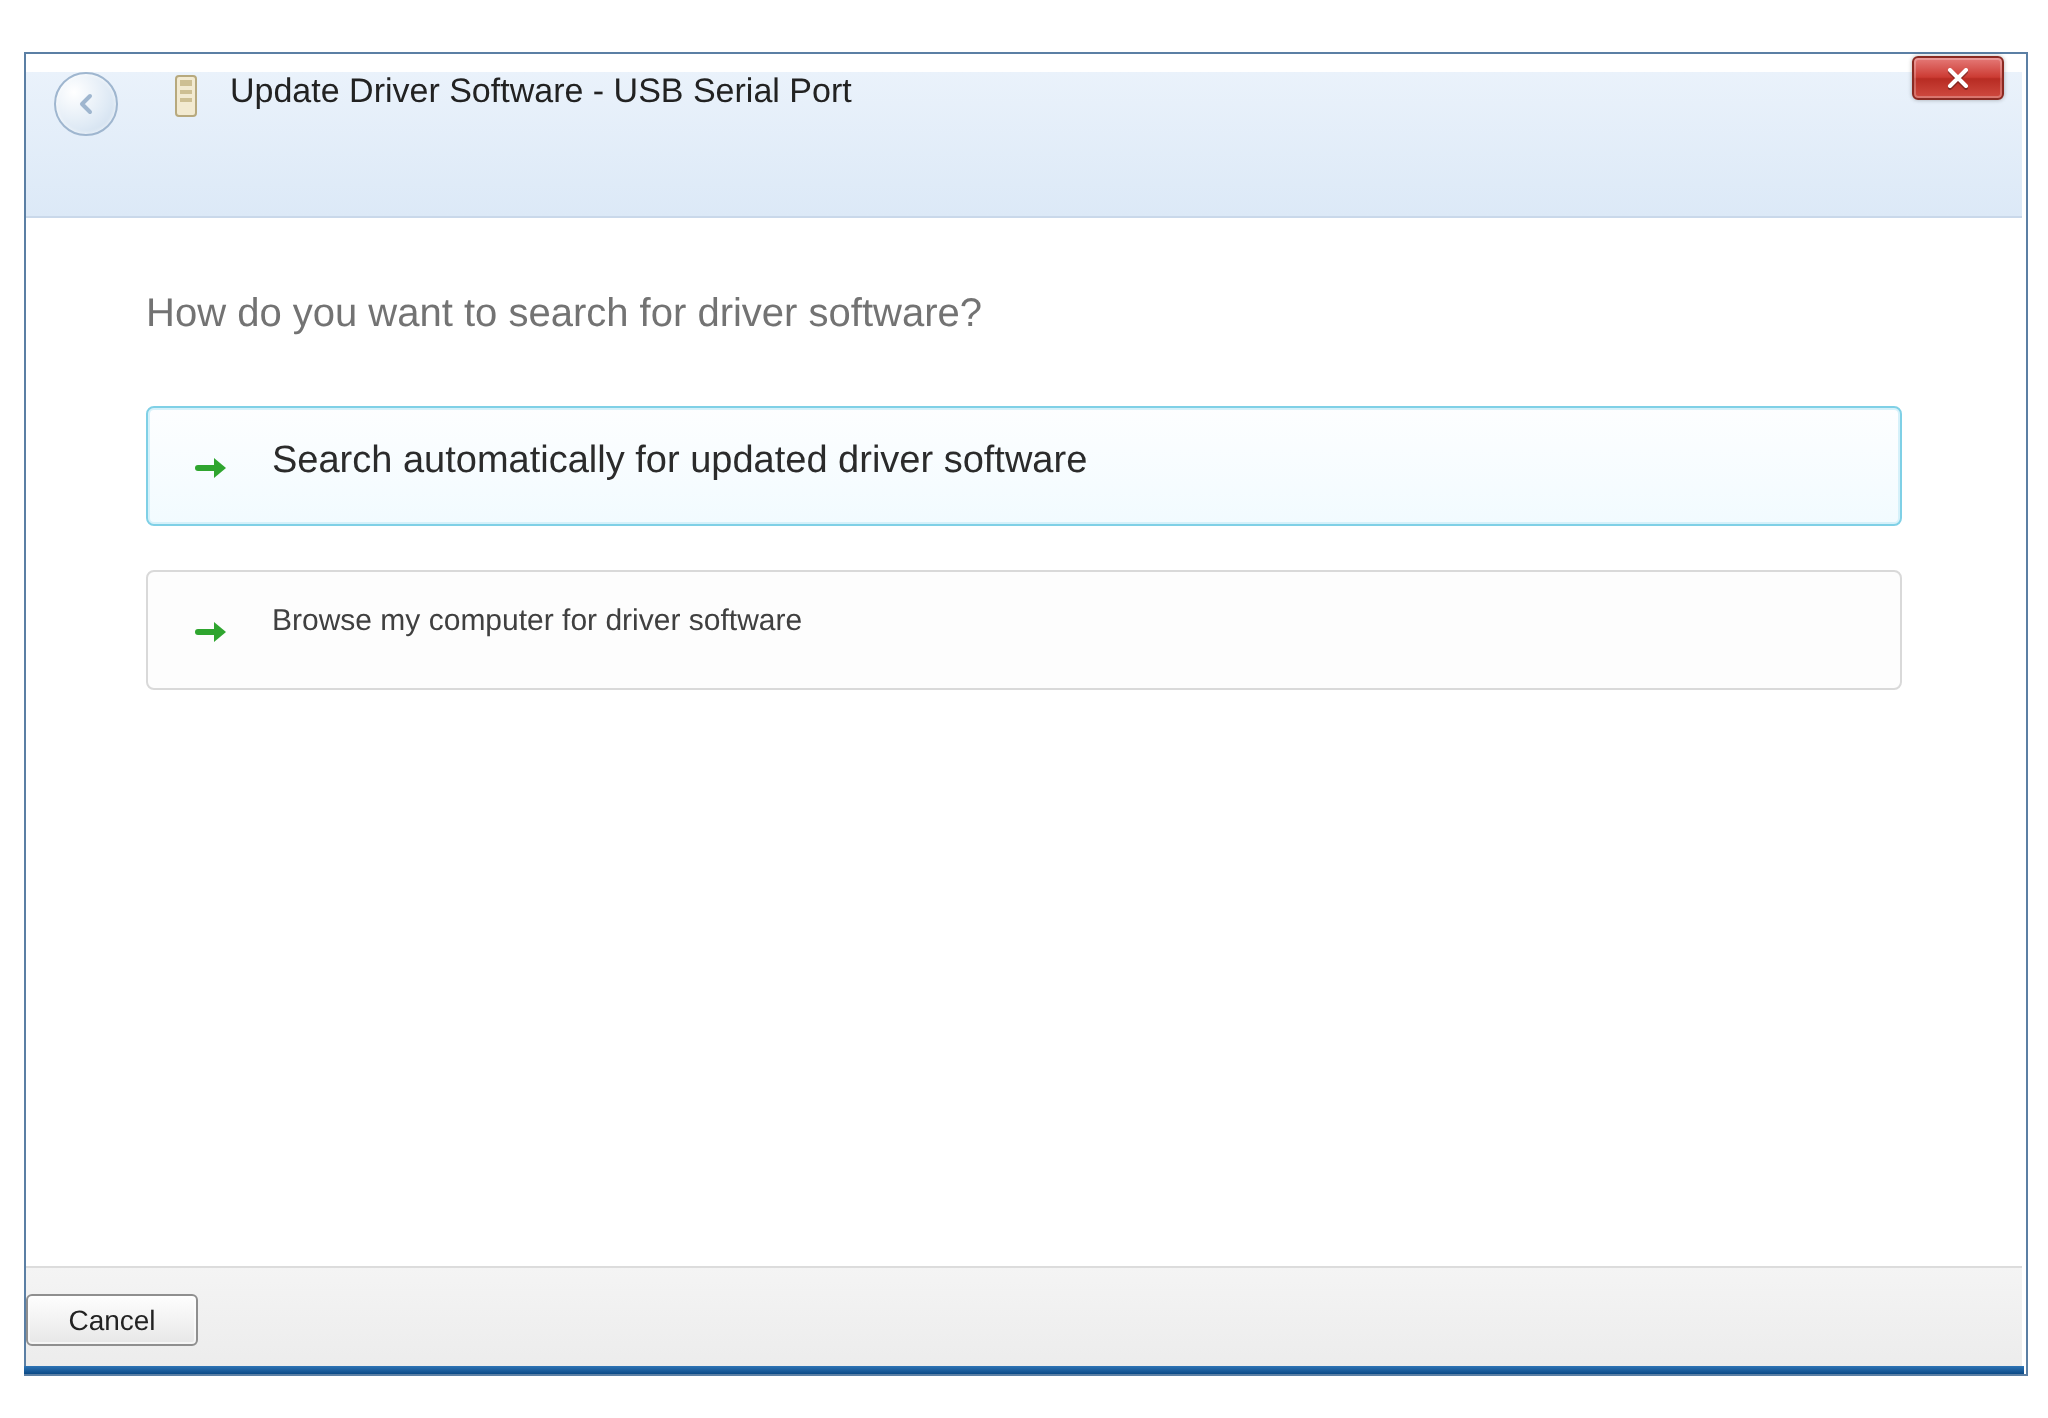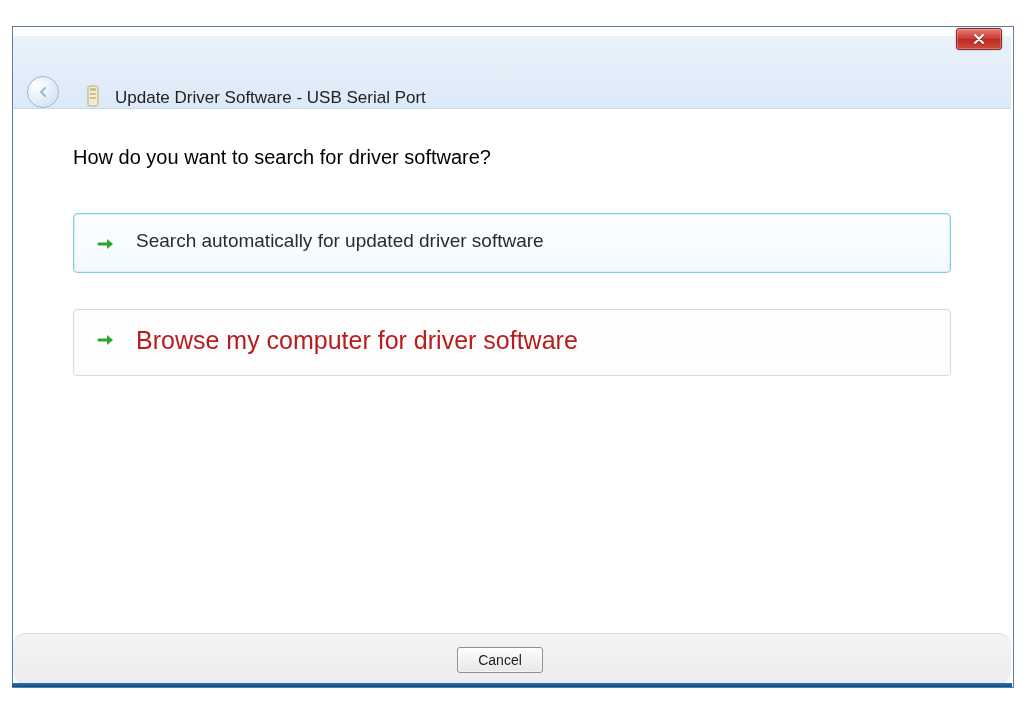--- a/index.html
+++ b/index.html
@@ -53,21 +53,21 @@
   .close-btn svg { filter: drop-shadow(0 1px 0 rgba(0,0,0,0.3)); }
   .header {
     position: absolute;
     left: 13px;
     top: 36px;
     width: 998px;
     height: 72px;
     background: linear-gradient(#eaf2fb, #dce9f7);
     border-bottom: 1px solid #c9d8ea;
     display: flex;
-    align-items: flex-end;
+    align-items: flex-start;
     z-index: 2;
   }
   .back-btn {
     width: 30px;
     height: 30px;
     margin-left: 14px;
     border-radius: 50%;
     background: radial-gradient(circle at 30% 30%, #ffffff, #dfeaf5 60%, #c8d9eb);
     border: 1px solid #9fb6cf;
     box-shadow: inset 0 0 2px rgba(255,255,255,0.8);
@@ -89,30 +89,30 @@
     position: absolute;
     left: 13px;
     top: 108px;
     width: 998px;
     bottom: 66px;
     background: #fff;
     padding: 38px 60px 0 60px;
     box-sizing: border-box;
   }
   .heading {
-    color: #000000;
+    color: #737373;
     font-size: 20px;
     font-weight: 400;
-    margin: 0 0 44px 0;
+    margin: 0 0 34px 0;
   }
   .option {
     border: 1px solid #d9d9d9;
     border-radius: 4px;
     padding: 16px 22px 18px 22px;
-    margin-bottom: 36px;
+    margin-bottom: 22px;
     display: flex;
     align-items: flex-start;
     cursor: pointer;
     background: #fdfdfd;
   }
   .option.hover {
     border: 1px solid #7fd0e6;
     background: linear-gradient(#fdfeff, #f2fbff);
     box-shadow: inset 0 0 0 1px #d6f1fa;
   }
@@ -121,45 +121,44 @@
     margin-top: 4px;
     margin-right: 20px;
   }
   .option-text { flex: 1; }
   .option-title-dark {
     font-size: 19px;
     color: #2b2b2b;
     margin-bottom: 2px;
   }
   .option-title-link {
-    font-size: 25px;
-    color: #b91c1c;
+    font-size: 15px;
+    color: #404040;
     margin-bottom: 2px;
   }
   .option-desc {
     font-size: 15px;
     color: #4a4a4a;
     line-height: 1.35;
     max-width: 720px;
   }
   .option-desc.link { color: #0b4fa0; }
   .footer {
     position: absolute;
     left: 13px;
     right: 13px;
     bottom: 24px;
     height: 52px;
     background: linear-gradient(#f4f4f4, #ececec);
     border-top: 1px solid #dcdcdc;
     display: flex;
     align-items: center;
-    justify-content: center;
+    justify-content: flex-start;
     padding-right: 24px;
     box-sizing: border-box;
-    border-radius: 13px;
   }
   .btn {
     min-width: 86px;
     height: 26px;
     padding: 0 14px;
     border: 1px solid #8f8f8f;
     border-radius: 3px;
     background: linear-gradient(#fefefe, #e7e7e7);
     font-size: 14px;
     color: #222;

